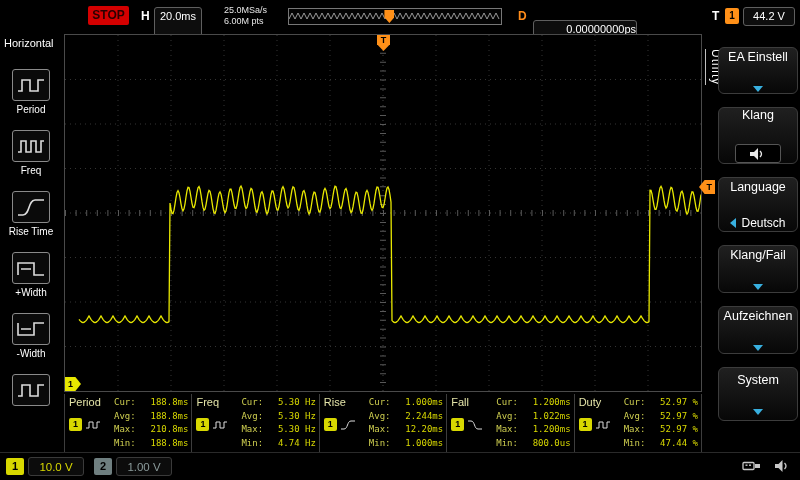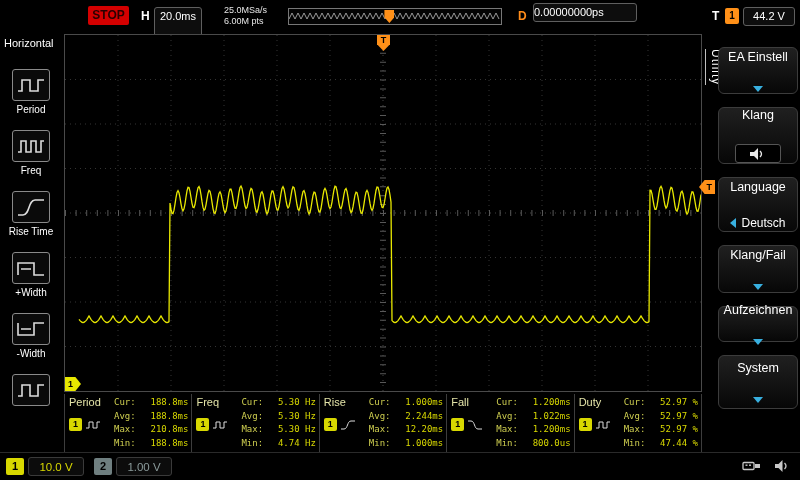--- a/index.html
+++ b/index.html
@@ -11,21 +11,21 @@
   .topbar{position:absolute;left:0;top:0;width:800px;height:33px;background:#000}
   .logo{position:absolute;left:8px;top:3px;font-style:italic;font-weight:bold;font-size:21px;color:#3a55d4;letter-spacing:.5px}
   .stop{position:absolute;left:88px;top:6px;width:41px;height:19px;background:#d40000;color:#2a0000;font-weight:bold;font-size:12px;text-align:center;line-height:19px;border-radius:2px}
   .hlabel{position:absolute;left:141px;top:9px;color:#fff;font-weight:bold;font-size:12px}
   .box{background:#0d0d0d;border:1px solid #5f5f5f;border-radius:3px;color:#fff}
   .tbval{position:absolute;left:154px;top:7px;width:48px;height:32px;font-size:11px;text-align:center;line-height:17px}
   .srate{position:absolute;left:224px;top:5px;font-size:9px;line-height:11px;color:#e6e6e6}
   .posbar{position:absolute;left:288px;top:8px;width:214px;height:17px;border:1px solid #777;background:#040404}
   .posmarker{position:absolute;left:45%;top:1px;width:10px;height:13px;background:#ff9018;clip-path:polygon(0 0,100% 0,100% 55%,50% 100%,0 55%)}
   .dlabel{position:absolute;left:518px;top:9px;color:#ff8c1a;font-weight:bold;font-size:12px}
-  .dval{position:absolute;left:533px;top:3px;width:104px;height:19px;font-size:11px;text-align:left;line-height:17px}
+  .dval{position:absolute;left:533px;top:20px;width:104px;height:19px;font-size:11px;text-align:right;line-height:17px}
   .tlabel{position:absolute;left:712px;top:9px;color:#fff;font-weight:bold;font-size:12px}
   .tchip{position:absolute;left:725px;top:8px;width:14px;height:16px;background:#ff9018;color:#000;font-size:10px;font-weight:bold;text-align:center;line-height:16px;border-radius:2px}
   .tval{position:absolute;left:743px;top:7px;width:52px;height:19px;font-size:11px;text-align:center;line-height:17px}
 
   
   .leftbar{position:absolute;left:0;top:33px;width:62px;height:419px;overflow:hidden}
   .ltitle{color:#fff;font-size:11px;margin:4px 0 20px 4px}
   .litem{display:flex;flex-direction:column;align-items:center;margin-bottom:15px;cursor:pointer}
   .licon{width:38px;height:32px;border:1px solid #8a8a8a;border-radius:3px;background:#0a0a0a;display:flex;align-items:center;justify-content:center}
   .llabel{color:#fff;font-size:10px;margin-top:3px;white-space:nowrap}
@@ -45,21 +45,21 @@
 
   
   .rightbar{position:absolute;left:703px;top:33px;width:97px;height:419px}
   .utility{position:absolute;left:2px;top:16px;writing-mode:vertical-rl;color:#fff;font-size:12px;border-left:1px solid #c0c0c0;padding-left:3px;letter-spacing:1px}
   .rcol{position:absolute;left:15px;top:14px;width:80px;display:flex;flex-direction:column}
   .rbtn{width:80px;background:linear-gradient(#202020,#070707);border:1px solid #3c3c3c;border-radius:6px;color:#fff;display:flex;flex-direction:column;align-items:center;justify-content:center;gap:22px;margin-bottom:13px;cursor:pointer}
   .rcol .rbtn:nth-child(1){height:47px}
   .rcol .rbtn:nth-child(2){height:57px}
   .rcol .rbtn:nth-child(3){height:55px}
   .rcol .rbtn:nth-child(4){height:48px}
-  .rcol .rbtn:nth-child(5){height:36px}
+  .rcol .rbtn:nth-child(5){height:48px}
   .rcol .rbtn:nth-child(6){height:54px}
   .blabel{font-size:12.5px;white-space:nowrap}
   .tri-down{width:0;height:0;border-left:5px solid transparent;border-right:5px solid transparent;border-top:6px solid #38b0e0}
   .tri-left{width:0;height:0;border-top:5px solid transparent;border-bottom:5px solid transparent;border-right:6px solid #38b0e0;display:inline-block;margin-right:5px}
   .langrow{display:flex;align-items:center}
   .langval{font-size:12px;color:#fff}
   .iconbox{width:46px;height:25px;border:1px solid #555;border-radius:3px;background:#000;display:flex;align-items:center;justify-content:center}
 
   
   .measrow{position:absolute;left:64px;top:394px;width:638px;height:58px;display:flex;background:#000}

